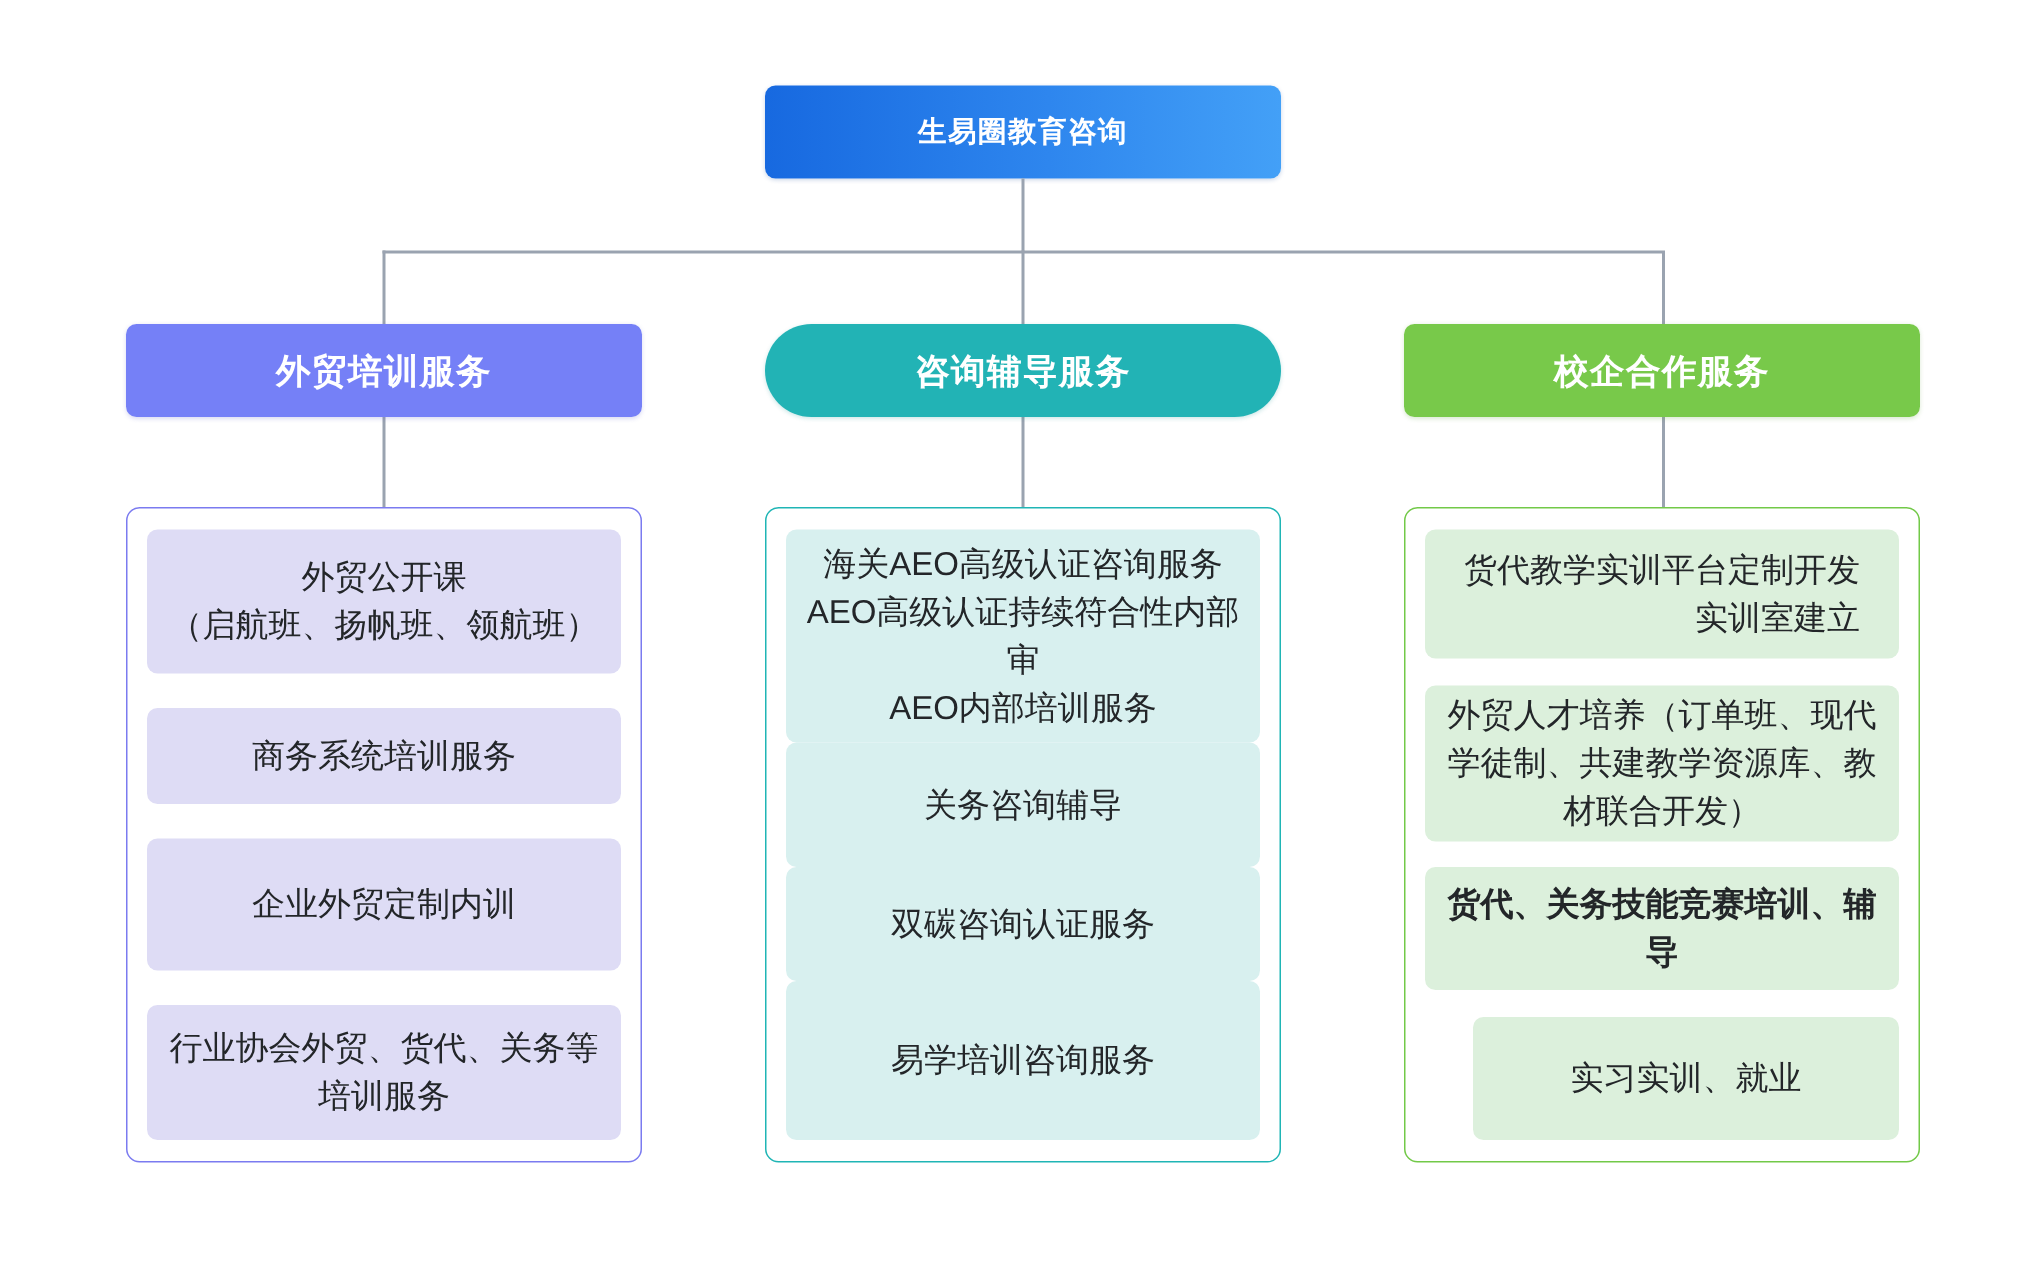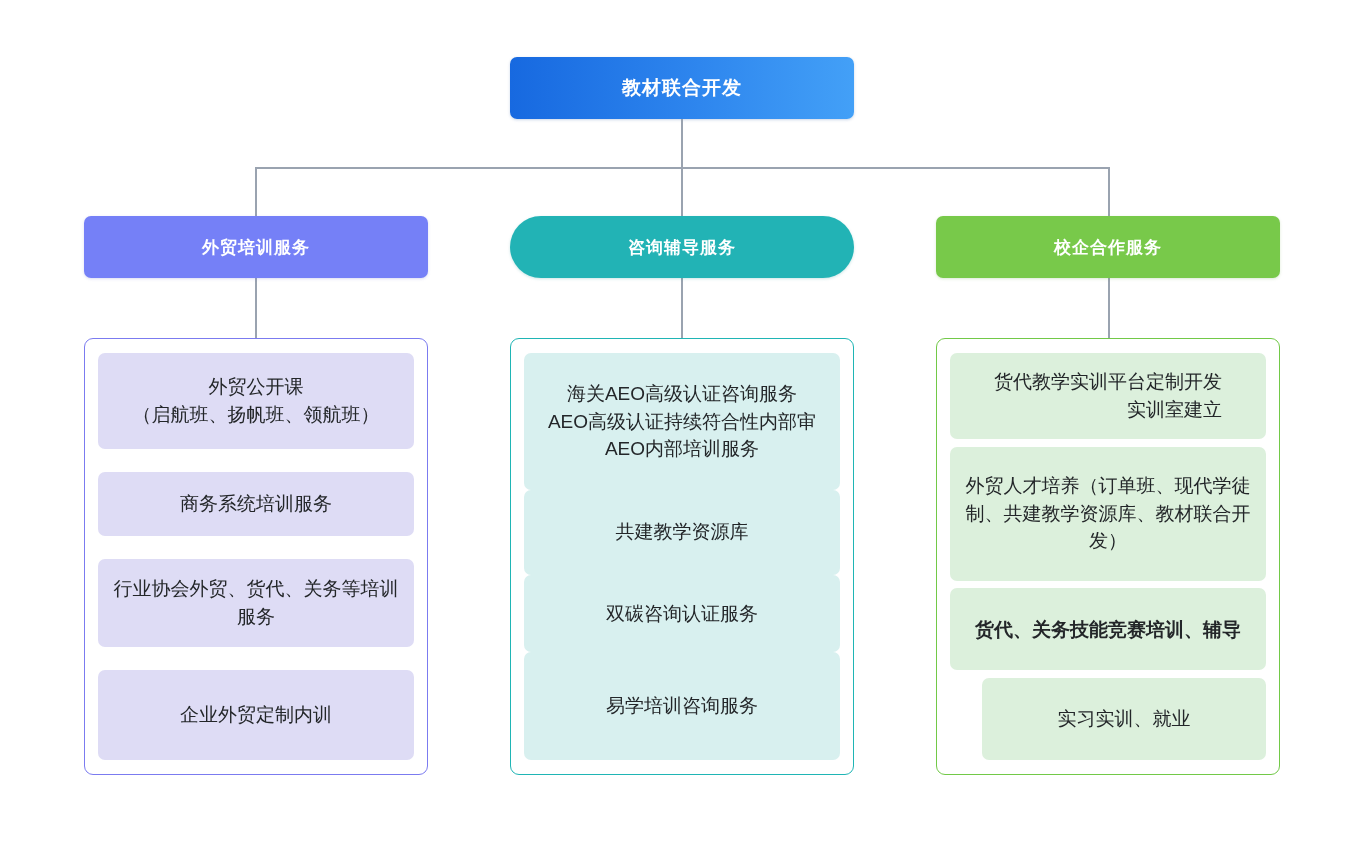--- a/index.html
+++ b/index.html
@@ -51,21 +51,21 @@
   .cat-header {
     position: absolute;
     top: 216px;
     width: 344px;
     height: 62px;
     border-radius: 7px;
     display: flex;
     align-items: center;
     justify-content: center;
     color: #ffffff;
-    font-size: 17px;
+    font-size: 23px;
     font-weight: bold;
     letter-spacing: 1px;
   }
   .cat-header.c0 { left: 84px;  background: #7580f7; box-shadow: 0 1px 3px rgba(90,95,200,0.22); }
   .cat-header.c1 { left: 510px; background: #22b3b5; box-shadow: 0 1px 3px rgba(20,140,140,0.22); border-radius: 31px; }
   .cat-header.c2 { left: 936px; background: #78c94a; box-shadow: 0 1px 3px rgba(90,160,60,0.22); }
 
   
   .items-box {
     position: absolute;
@@ -87,79 +87,79 @@
 
   
   .item-card {
     box-sizing: border-box;
     border-radius: 7px;
     display: flex;
     align-items: center;
     justify-content: center;
     text-align: center;
     color: #232629;
-    font-size: 19px;
+    font-size: 22px;
     line-height: 1.45;
     padding: 8px 12px;
     white-space: pre-line;
   }
   .items-box.c0 .item-card { background: #dedcf5; }
   .items-box.c1 .item-card { background: #d8f0ef; }
   .items-box.c2 .item-card { background: #dcf0dc; }
 
   
   .items-box.c0 .item-card:nth-child(1) { height: 96px; }
   .items-box.c0 .item-card:nth-child(2) { height: 64px; }
   .items-box.c0 .item-card:nth-child(3) { height: 88px; }
   .items-box.c0 .item-card:nth-child(4) { height: 90px; }
 
   .items-box.c1 .item-card:nth-child(1) { height: 142px; }
   .items-box.c1 .item-card:nth-child(2) { height: 88px; }
   .items-box.c1 .item-card:nth-child(3) { height: 80px; }
   .items-box.c1 .item-card:nth-child(4) { height: 112px; }
 
   .items-box.c2 .item-card:nth-child(1) { height: 86px; text-align: right; }
-  .items-box.c2 .item-card:nth-child(2) { height: 134px; }
+  .items-box.c2 .item-card:nth-child(2) { height: 104px; }
   .items-box.c2 .item-card:nth-child(3) { height: 82px; font-weight: bold; }
   .items-box.c2 .item-card:nth-child(4) { height: 82px; margin-left: 32px; }
 </style>
 </head>
 <body>
 
 <div id="chart-root">
 
-  <div class="root-node">教材联合开发</div>
+  <div class="root-node">生易圈教育咨询</div>
 
   <div class="conn conn-v" style="left:681px; top:119px; height:49px;"></div>
   <div class="conn conn-h" style="left:255px; top:167px; width:853px;"></div>
   <div class="conn conn-v" style="left:255px; top:167px; height:49px;"></div>
   <div class="conn conn-v" style="left:681px; top:167px; height:49px;"></div>
   <div class="conn conn-v" style="left:1108px; top:167px; height:49px;"></div>
 
   <div class="conn conn-v" style="left:255px; top:278px; height:60px;"></div>
   <div class="conn conn-v" style="left:681px; top:278px; height:60px;"></div>
   <div class="conn conn-v" style="left:1108px; top:278px; height:60px;"></div>
 
   <div class="cat-header c0">外贸培训服务</div>
   <div class="cat-header c1">咨询辅导服务</div>
   <div class="cat-header c2">校企合作服务</div>
 
   <div class="items-box c0">
     <div class="item-card">外贸公开课
 （启航班、扬帆班、领航班）</div>
     <div class="item-card">商务系统培训服务</div>
+    <div class="item-card">企业外贸定制内训</div>
     <div class="item-card">行业协会外贸、货代、关务等培训服务</div>
-    <div class="item-card">企业外贸定制内训</div>
   </div>
 
   <div class="items-box c1">
     <div class="item-card">海关AEO高级认证咨询服务
 AEO高级认证持续符合性内部审
 AEO内部培训服务</div>
-    <div class="item-card">共建教学资源库</div>
+    <div class="item-card">关务咨询辅导</div>
     <div class="item-card">双碳咨询认证服务</div>
     <div class="item-card">易学培训咨询服务</div>
   </div>
 
   <div class="items-box c2">
     <div class="item-card">货代教学实训平台定制开发
 实训室建立</div>
     <div class="item-card">外贸人才培养（订单班、现代学徒制、共建教学资源库、教材联合开发）</div>
     <div class="item-card">货代、关务技能竞赛培训、辅导</div>
     <div class="item-card">实习实训、就业</div>

